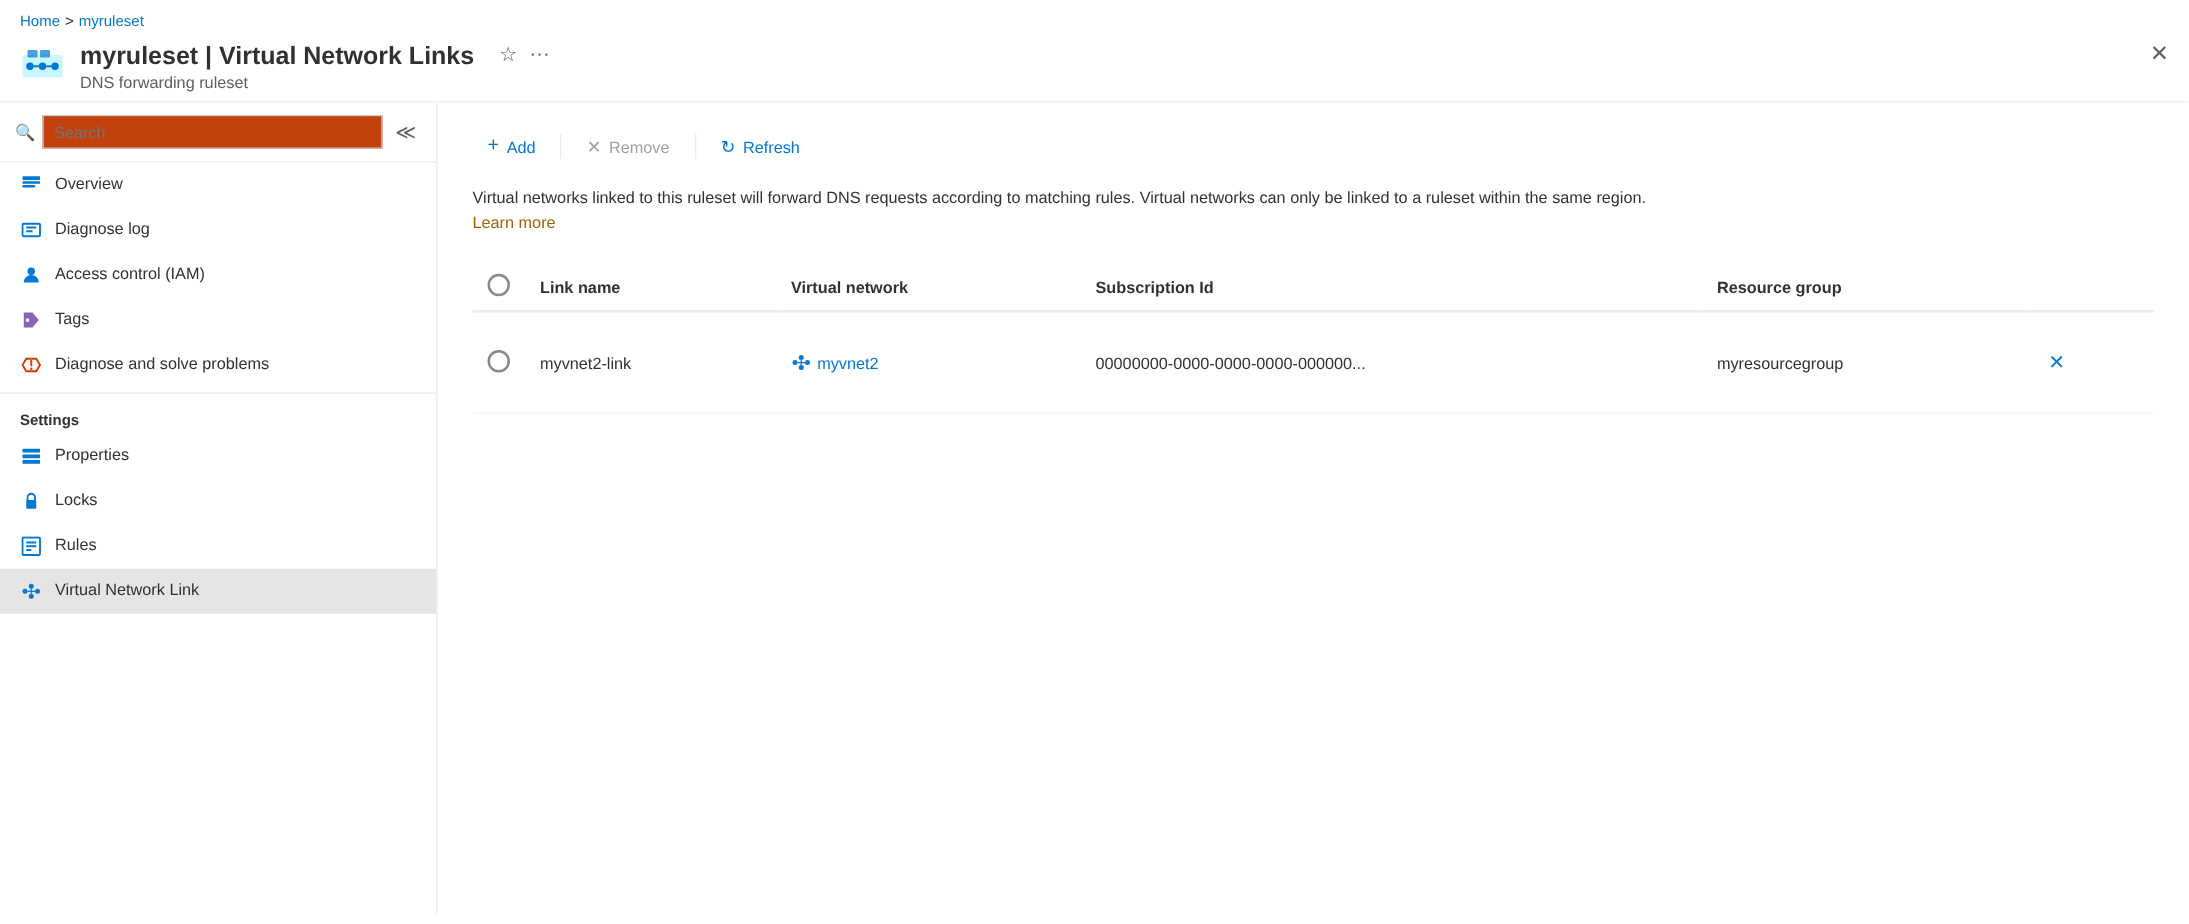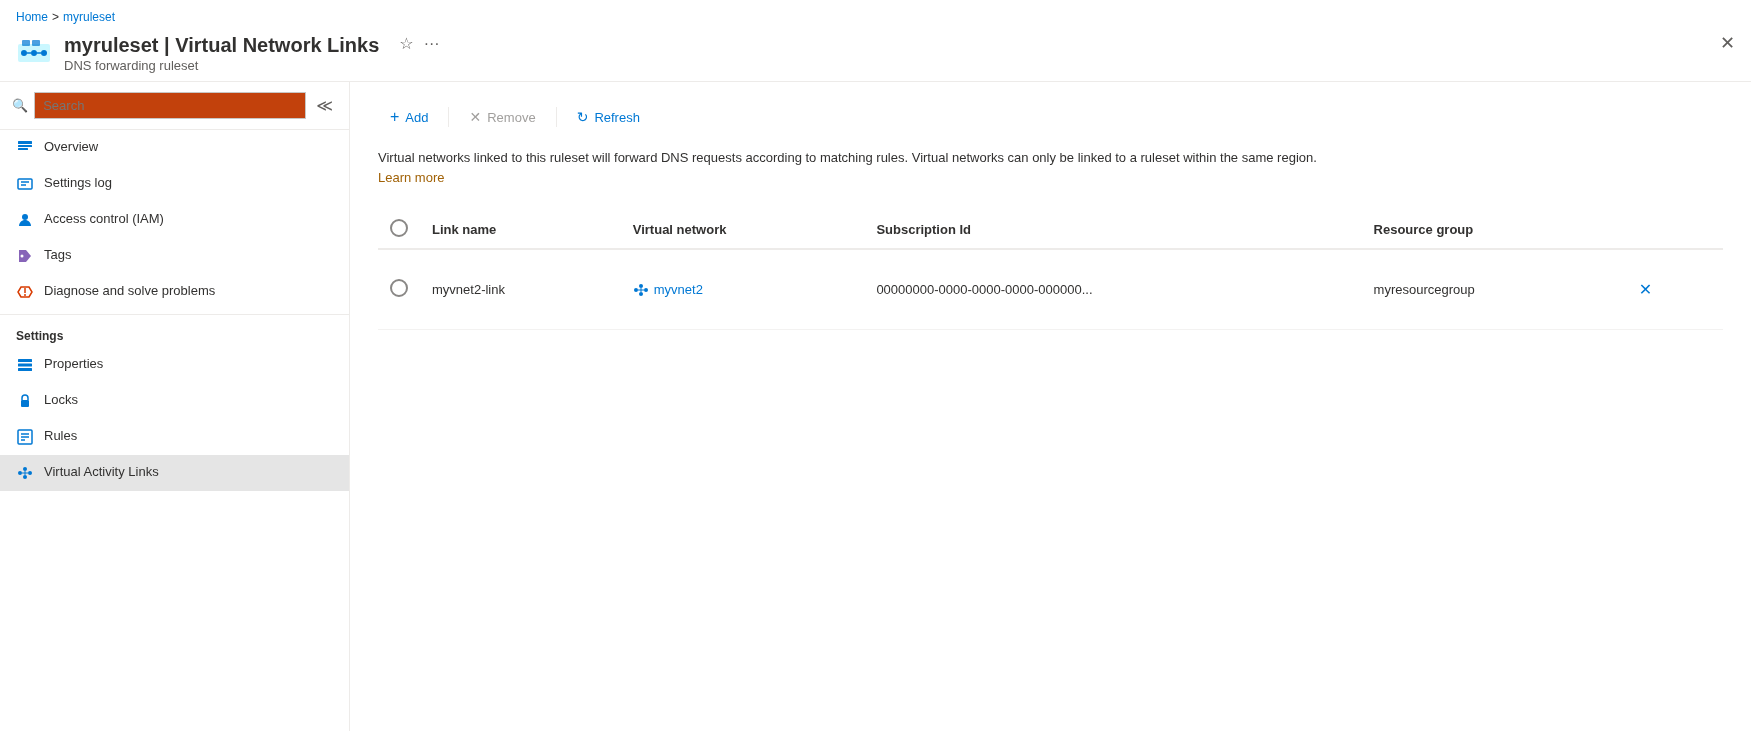--- a/index.html
+++ b/index.html
@@ -124,21 +124,21 @@
         <span>Overview</span>
       </div>
       <div class="nav-item">
         <span class="icon" style="color:#0078d4;">
           <svg width="16" height="16" viewBox="0 0 16 16">
               <rect x="1" y="3" width="14" height="10" fill="none" stroke="#0078d4" stroke-width="1.5" rx="1"></rect>
               <line x1="4" y1="6" x2="12" y2="6" stroke="#0078d4" stroke-width="1.5"></line>
               <line x1="4" y1="9" x2="9" y2="9" stroke="#0078d4" stroke-width="1.5"></line>
             </svg>
         </span>
-        <span>Settings log</span>
+        <span>Diagnose log</span>
       </div>
       <div class="nav-item">
         <span class="icon" style="color:#0078d4;">
           <svg width="16" height="16" viewBox="0 0 16 16">
               <circle cx="8" cy="5" r="3" fill="#0078d4"></circle>
               <path d="M2 14c0-3.3 2.7-6 6-6s6 2.7 6 6" fill="#0078d4"></path>
             </svg>
         </span>
         <span>Access control (IAM)</span>
       </div>
@@ -199,21 +199,21 @@
         <span class="icon" style="color:#0078d4;">
           <svg width="16" height="16" viewBox="0 0 16 16">
             <circle cx="3" cy="8" r="2" fill="#0078d4"></circle>
             <circle cx="8" cy="4" r="2" fill="#0078d4"></circle>
             <circle cx="13" cy="8" r="2" fill="#0078d4"></circle>
             <circle cx="8" cy="12" r="2" fill="#0078d4"></circle>
             <line x1="5" y1="8" x2="11" y2="8" stroke="#0078d4" stroke-width="1"></line>
             <line x1="8" y1="6" x2="8" y2="10" stroke="#0078d4" stroke-width="1"></line>
           </svg>
         </span>
-        <span>Virtual Activity Links</span>
+        <span>Virtual Network Link</span>
       </div>
     </div>
   </div>
 
   <div class="main">
 
     <div class="toolbar">
       <button class="toolbar-btn">
         <span style="font-size:16px; font-weight:300;">+</span>
         <span>Add</span>

